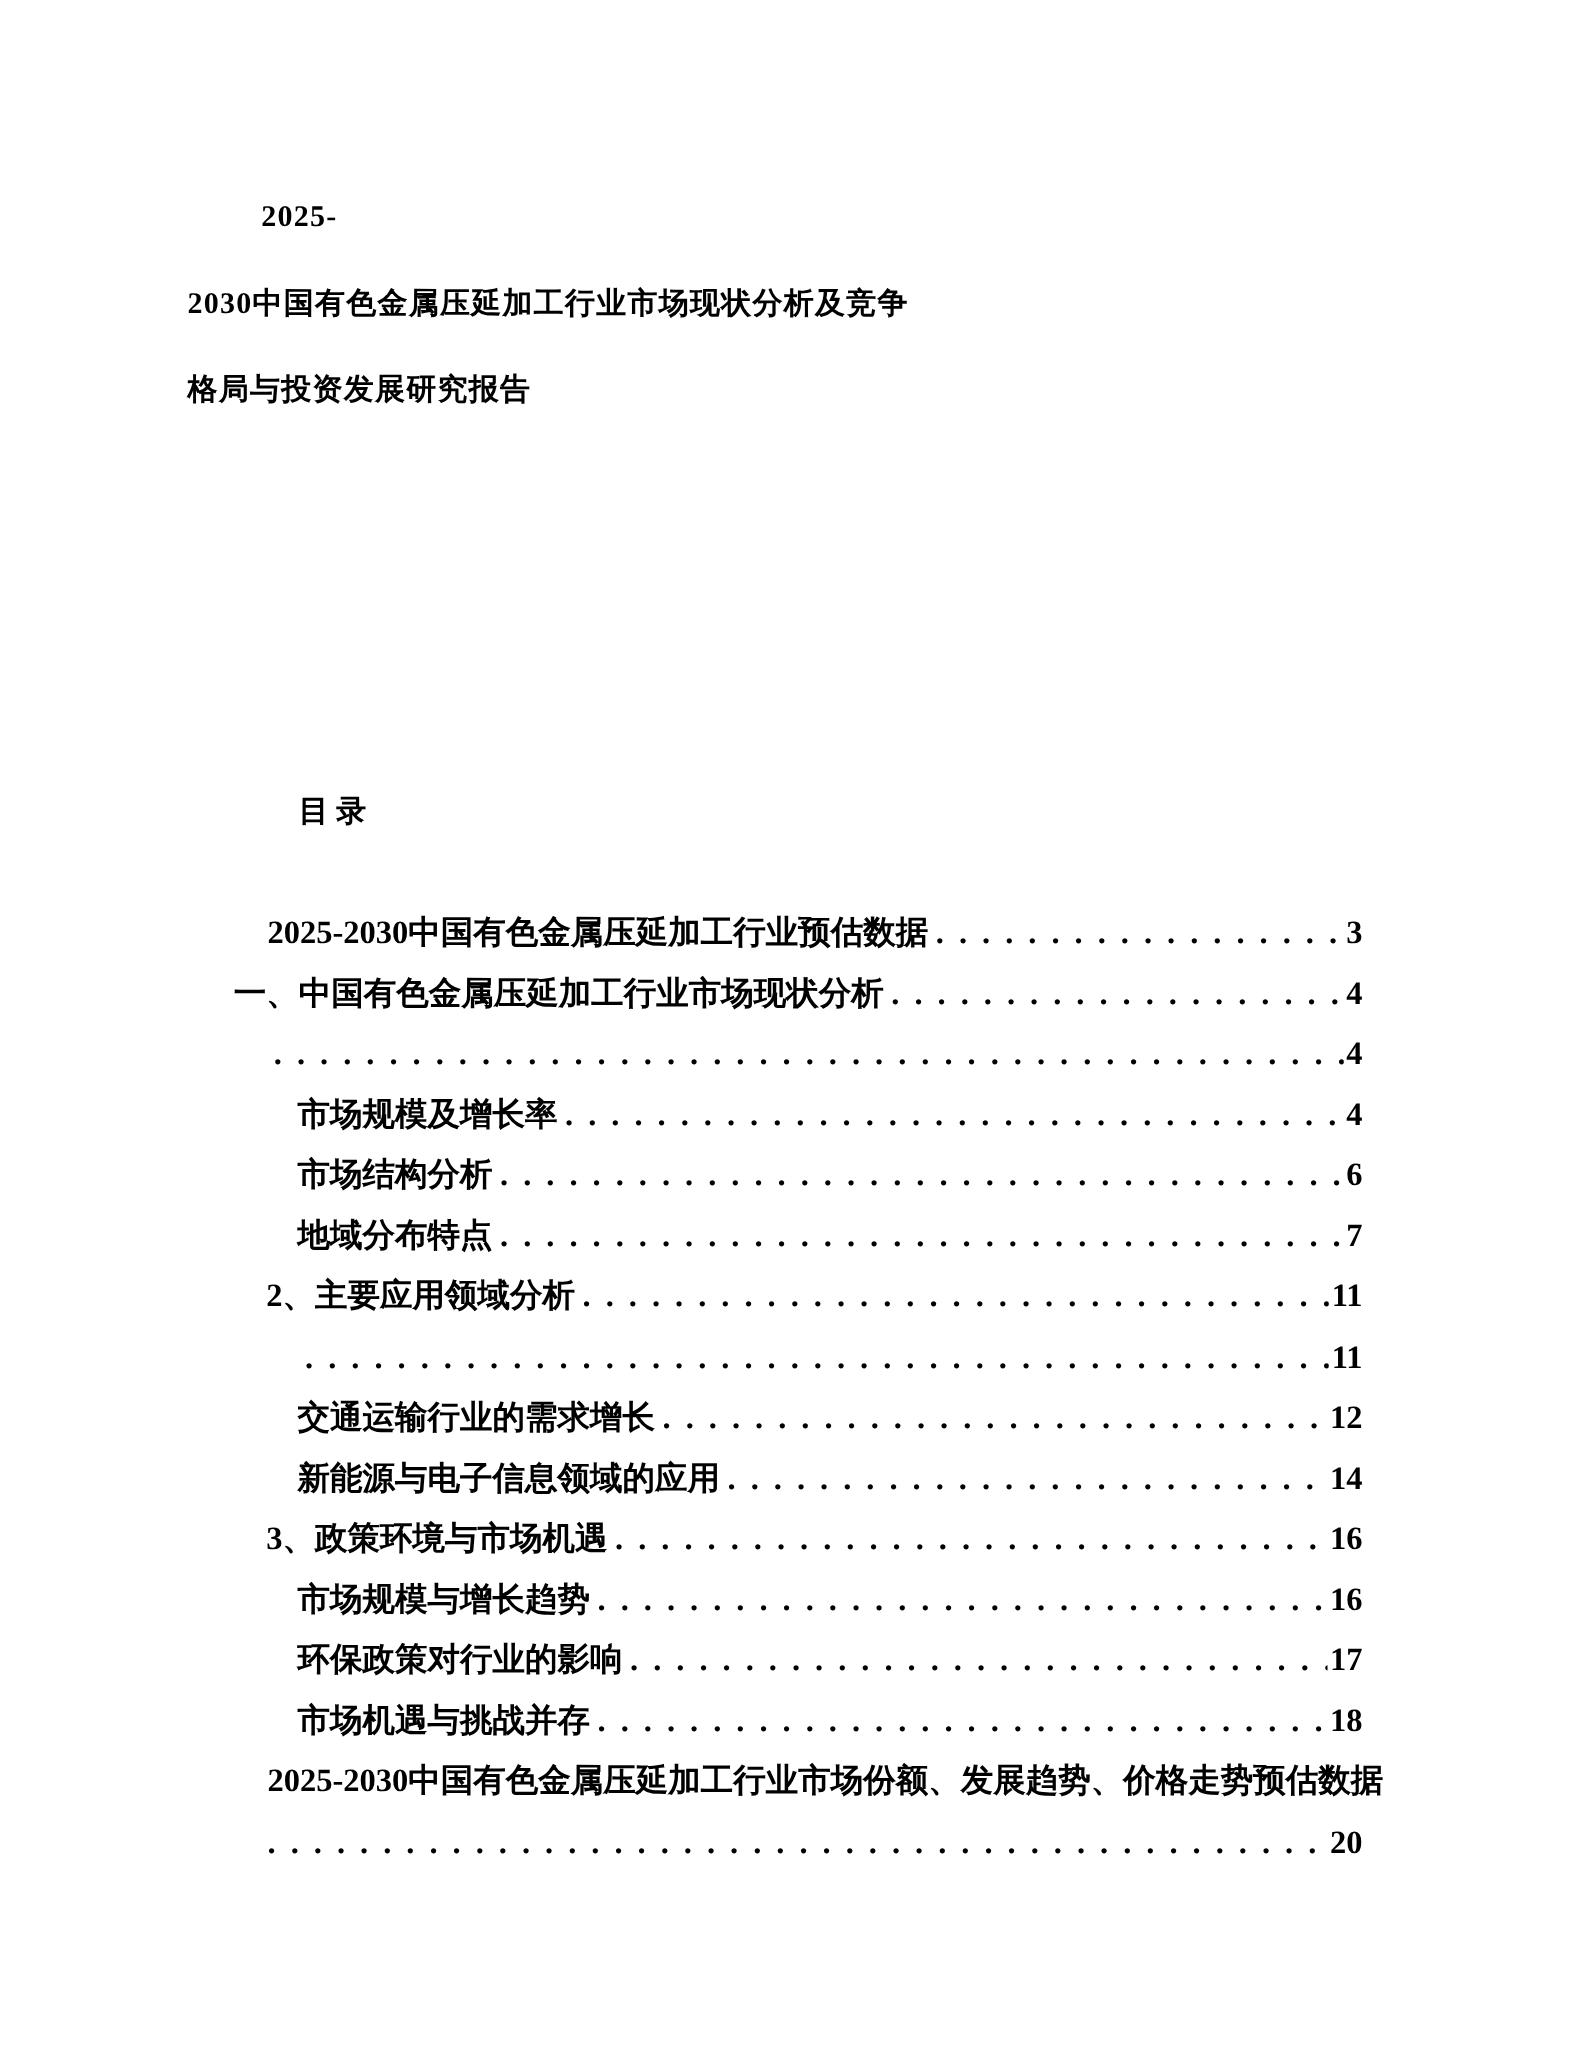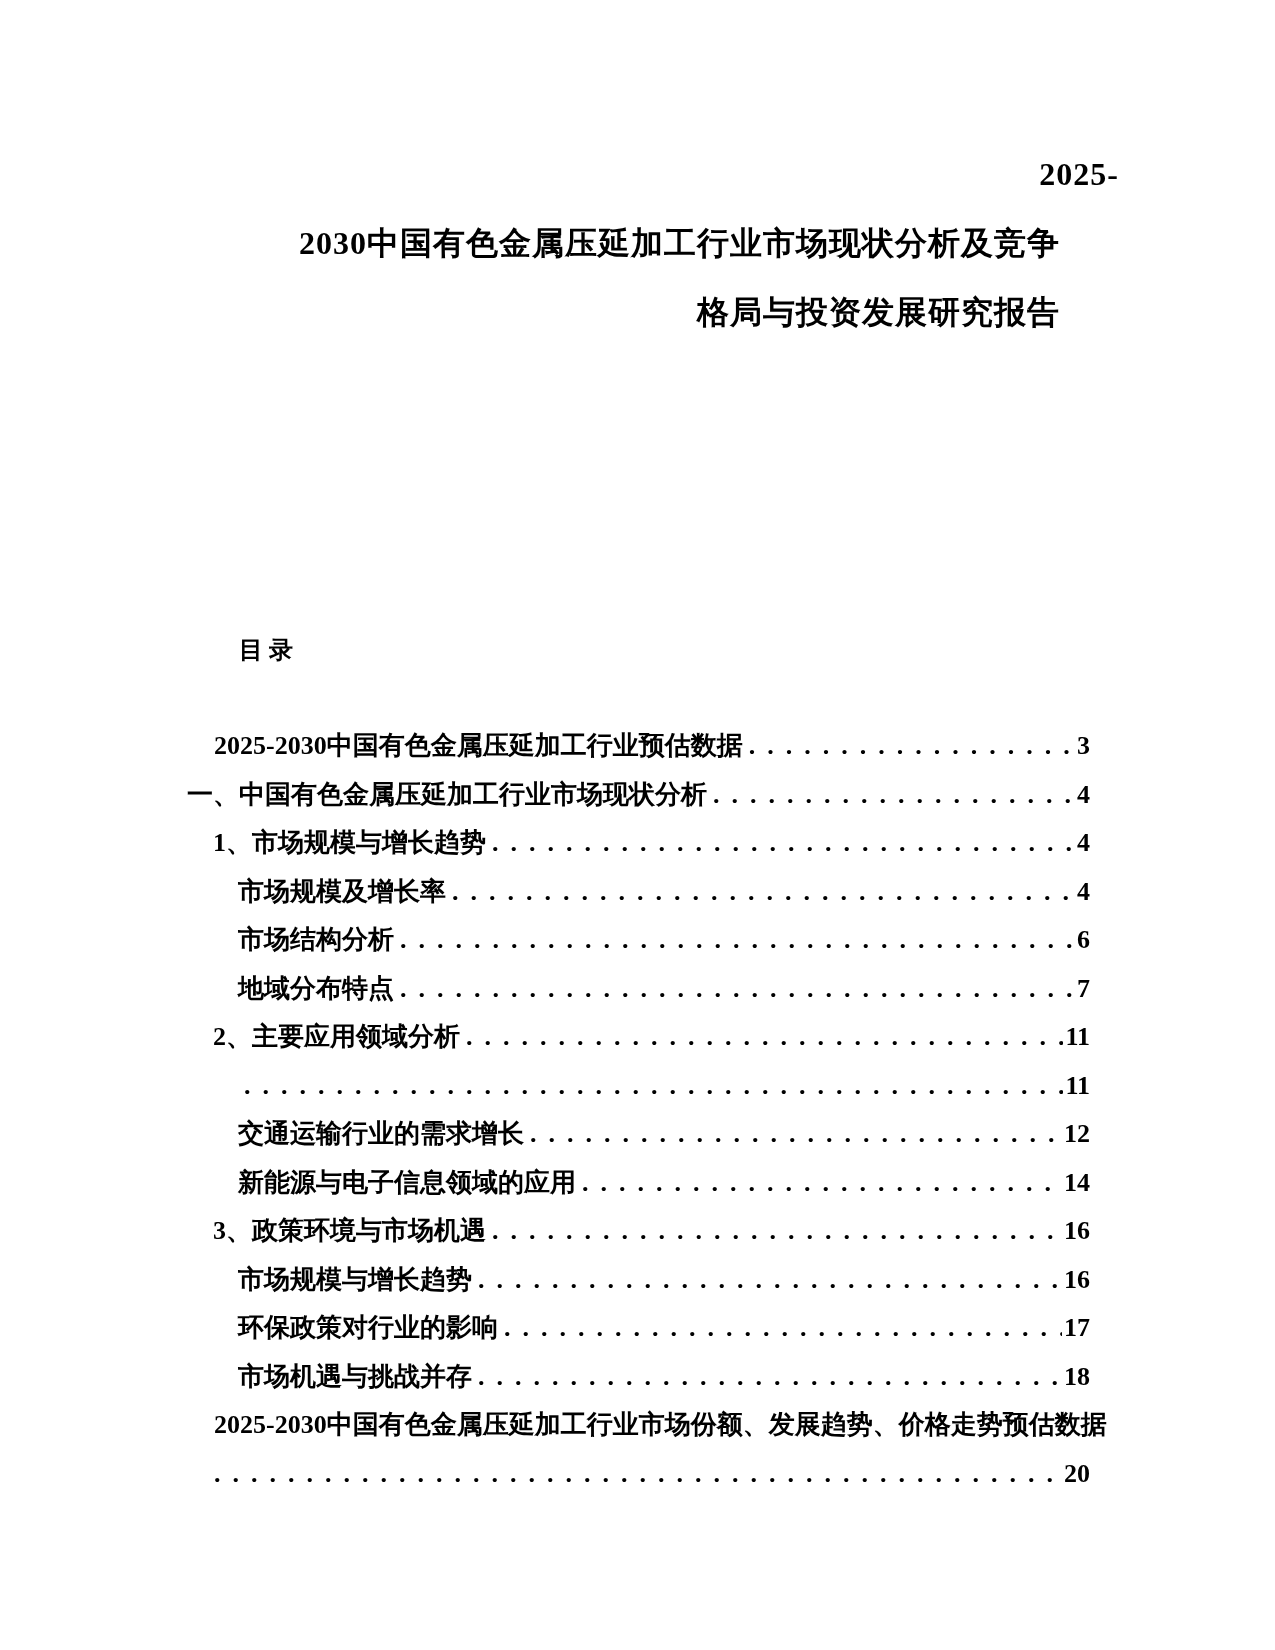--- a/index.html
+++ b/index.html
@@ -12,22 +12,22 @@
     position:relative;
     width:1275px;height:1650px;
     background:#ffffff;
     color:#000000;
     overflow:hidden;
   }
   
   .title-block{
     position:absolute;
     top:140px;left:150px;width:910px;
-    text-align:right;
-    font-size:32px;
+    text-align:left;
+    font-size:24px;
     font-weight:bold;
     line-height:69px;
     letter-spacing:1px;
   }
   .title-line1{transform:translateX(59px);}
   
   .toc-heading{
     position:absolute;
     top:635px;left:239px;
     font-size:24px;
@@ -90,21 +90,20 @@
         <span class="t">2025-2030中国有色金属压延加工行业预估数据</span>
         <span class="leader">............................................................................................................................................................................................................................</span>
         <span class="pg">3</span>
       </div>
       <div class="toc-row lv-part">
         <span class="t">一、中国有色金属压延加工行业市场现状分析</span>
         <span class="leader">............................................................................................................................................................................................................................</span>
         <span class="pg">4</span>
       </div>
       <div class="toc-row lv-num">
-        <span class="t">1、市场规模与增长趋势</span>
         <span class="leader">............................................................................................................................................................................................................................</span>
         <span class="pg">4</span>
       </div>
       <div class="toc-row lv-sub">
         <span class="t">市场规模及增长率</span>
         <span class="leader">............................................................................................................................................................................................................................</span>
         <span class="pg">4</span>
       </div>
       <div class="toc-row lv-sub">
         <span class="t">市场结构分析</span>

